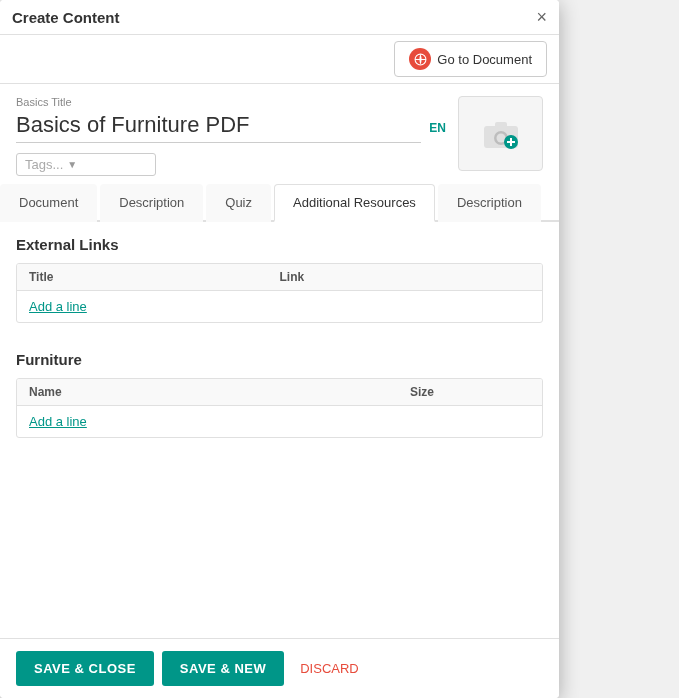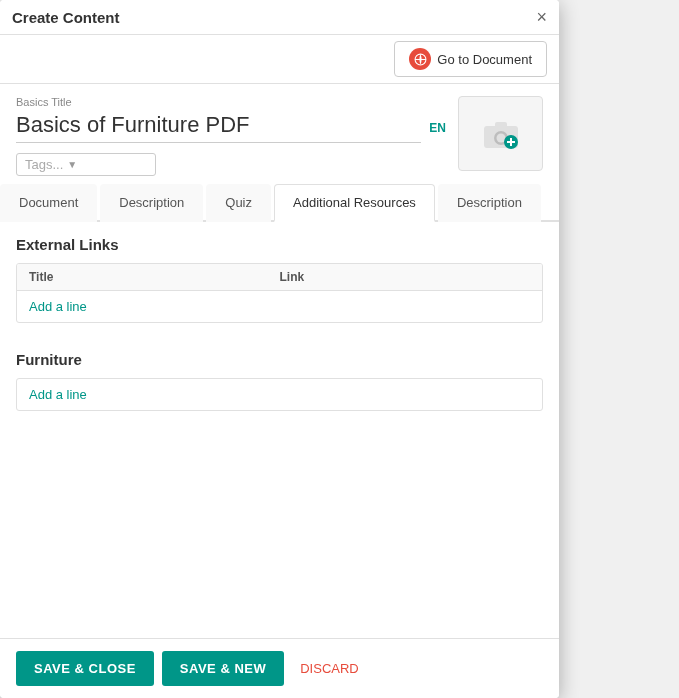--- a/index.html
+++ b/index.html
@@ -198,20 +198,21 @@
     .table-header-col.name-col { flex: 1; }
     .table-header-col.size-col { flex: 0 0 120px; }
     .add-line-btn {
       background: none;
       border: none;
       color: #009688;
       font-size: 13px;
       cursor: pointer;
       padding: 8px 12px;
       text-align: left;
+      text-decoration: underline;
     }
     .footer {
       display: flex;
       align-items: center;
       gap: 8px;
       padding: 12px 16px;
       border-top: 1px solid #e0e0e0;
       background: #fff;
     }
     .btn-save-close {
@@ -319,20 +320,24 @@
           <span class="table-header-col title-col">Title</span>
           <span class="table-header-col link-col">Link</span>
         </div>
         <button class="add-line-btn">Add a line</button>
       </div>
     </div>
 
     <div class="section resources-section">
       <div class="section-title">Furniture</div>
       <div class="table-area">
+        <div class="table-header">
+          <span class="table-header-col name-col">Name</span>
+          <span class="table-header-col size-col">Size</span>
+        </div>
         <button class="add-line-btn">Add a line</button>
       </div>
     </div>
   </div>
 
   <div class="footer">
     <button class="btn-save-close">SAVE &amp; CLOSE</button>
     <button class="btn-save-new">SAVE &amp; NEW</button>
     <button class="btn-discard">DISCARD</button>
   </div>

